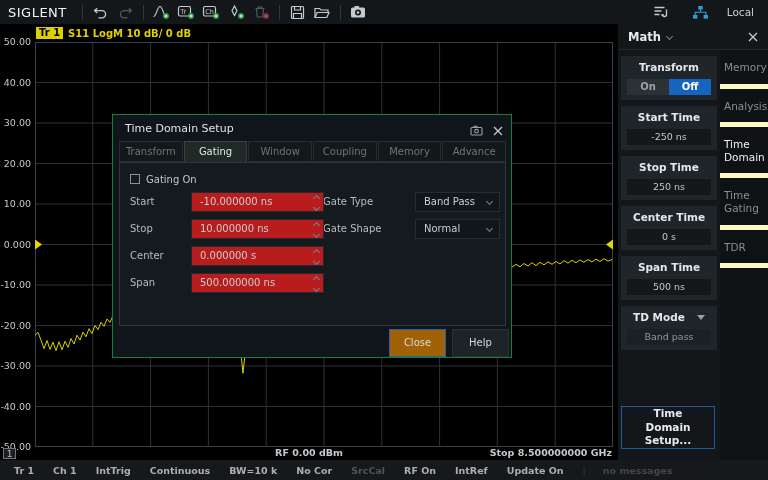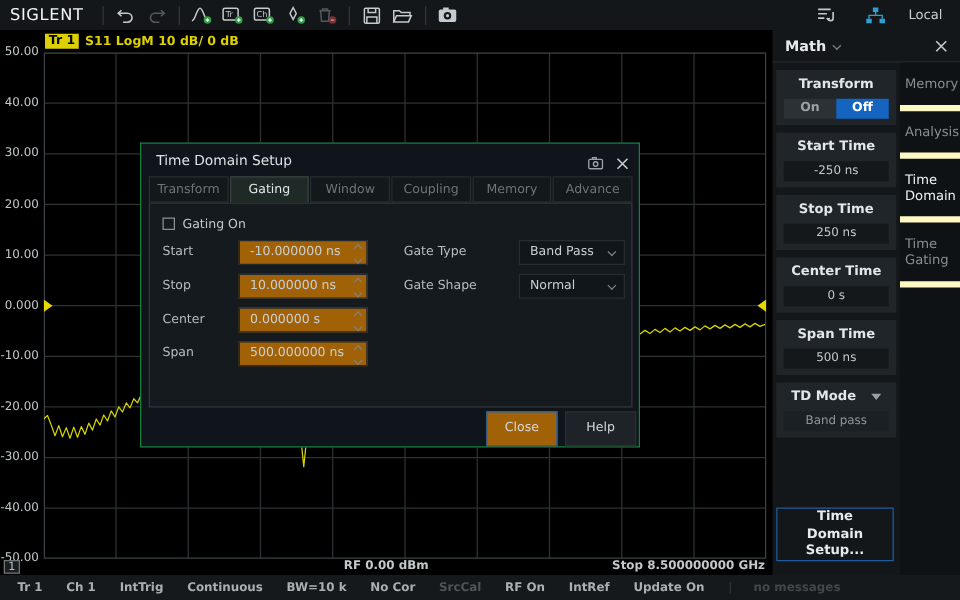--- a/index.html
+++ b/index.html
@@ -45,21 +45,21 @@
   .tab.active { background:#1f2925; color:#e2e6e8; border-color:#3a4145; border-bottom-color:#1f2925; }
   .dlg-panel { position:absolute; left:6px; top:47px; width:387px; height:164px;
     background:#141a1e; border:1px solid #31373a; }
   .cbx-row { display:flex; align-items:center; gap:6px; margin:9px 0 2px 10px; height:14px; }
   .cbx { width:10px; height:10px; border:1px solid #8a9094; background:transparent; }
   .cbx-label { font-size:10px; color:#c3c8cb; }
   .dlg-row { display:grid; grid-template-columns:61px 117px 107px 85px;
     align-items:center; height:27px; padding-left:10px; }
   .f-label { font-size:10px; color:#b6bcc0; }
   .f-label2 { font-size:10px; color:#b6bcc0; padding-left:15px; }
-  .spinbox { position:relative; width:103px; height:20px; background:#a16207;
+  .spinbox { position:relative; width:133px; height:20px; background:#b91c1c;
     border:1px solid #23292c; line-height:18px; padding-left:8px;
     font-size:10px; color:#c9ced1; }
   .spin { position:absolute; right:4px; top:3px; display:flex; flex-direction:column; gap:4px; }
   .chev { width:5px; height:5px; border-right:1.3px solid #7c8387; border-bottom:1.3px solid #7c8387; display:inline-block; }
   .chev.up { transform:rotate(-135deg); }
   .chev.down { transform:rotate(45deg); }
   .selbox { position:relative; width:85px; height:20px; background:#11161a;
     border:1px solid #262c2f; line-height:18px; padding-left:8px;
     font-size:10px; color:#c9ced1; }
   .selbox .chev { position:absolute; right:7px; top:6px; }
@@ -387,20 +387,21 @@
         </div>
         <div class="pvalue dim">Band pass</div>
       </div>
     </div>
     <div class="setup-btn">Time Domain Setup...</div>
     <div class="sb-nav">
       <div class="nav-item">Memory</div>
       <div class="nav-item">Analysis</div>
       <div class="nav-item active">Time Domain</div>
       <div class="nav-item">Time Gating</div>
+      <div class="nav-item">TDR</div>
     </div>
   </div>
 
   <div class="statusbar">
     <span class="st">Tr 1</span>
     <span class="st">Ch 1</span>
     <span class="st">IntTrig</span>
     <span class="st">Continuous</span>
     <span class="st">BW=10 k</span>
     <span class="st">No Cor</span>

